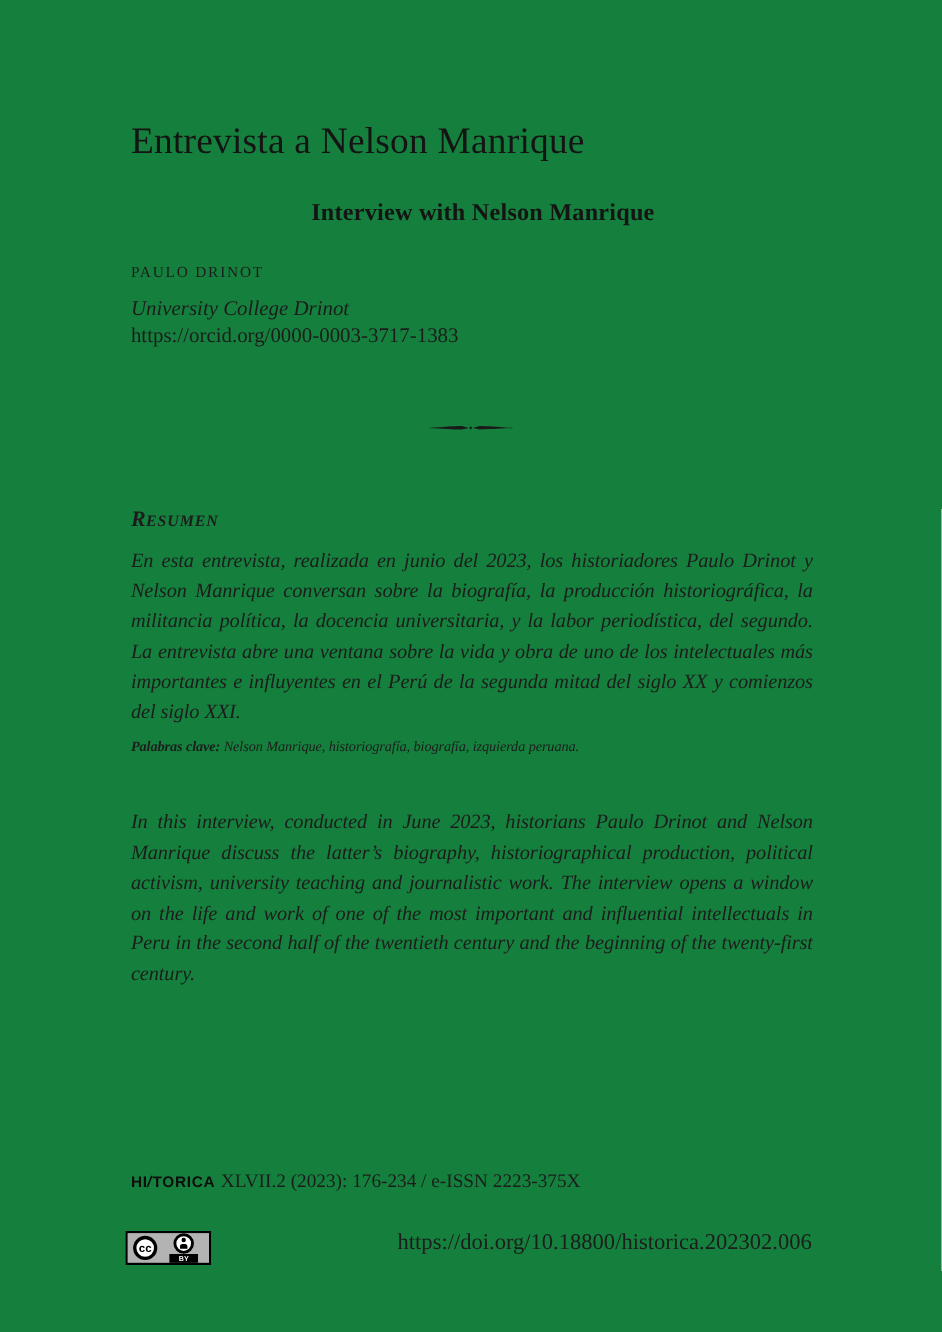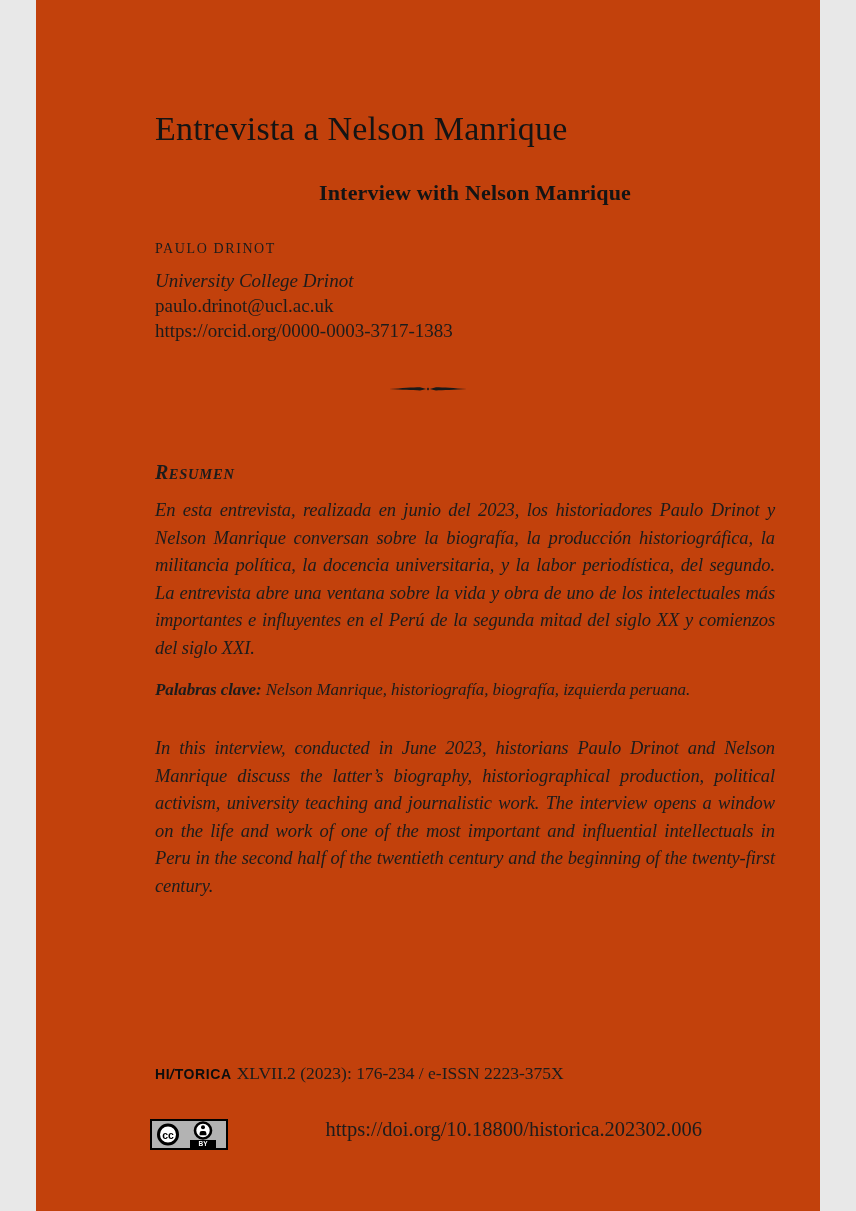--- a/index.html
+++ b/index.html
@@ -1,20 +1,20 @@
 <!DOCTYPE html>
 <html><head>
 <meta charset="utf-8">
 <style>
   html,body{margin:0;padding:0;background:#e8e8e8;}
   .page{
     position:relative;
-    width:784px;height:1211px;
+    width:856px;height:1211px;
     margin:0 auto;
-    background:#c2410c;
+    background:#15803d;
     font-family:"Liberation Serif", serif;
     color:#1a1a1a;
     overflow:hidden;
   }
   .abs{position:absolute;}
 
   .title{
     top:109px;left:119px;width:640px;
     font-size:34px;font-weight:400;color:#141414;
     letter-spacing:0.2px;line-height:40px;
@@ -47,22 +47,22 @@
     font-style:italic;font-size:14.5px;letter-spacing:0.8px;
     color:#1c1c1c;margin:0 0 13px 0;
   }
   .heading-initial{font-size:20px;letter-spacing:0.4px;}
   .abstract-body{
     font-style:italic;font-size:18.5px;line-height:27.5px;
     text-align:justify;color:#1c1c1c;margin:0;
     letter-spacing:-0.1px;
   }
   .keywords-line{
-    font-style:italic;font-size:17px;line-height:27.5px;
-    color:#1c1c1c;margin-top:14px;letter-spacing:-0.1px;
+    font-style:italic;font-size:13px;line-height:27.5px;
+    color:#1c1c1c;margin-top:3px;letter-spacing:-0.1px;
   }
   .keywords-label{font-weight:700;}
 
   .footer-citation{
     top:1063px;left:119px;width:640px;
     font-size:17.5px;color:#1c1c1c;
   }
   .journal-logo{
     font-family:"Liberation Sans", sans-serif;
     font-weight:700;font-size:14px;letter-spacing:0.6px;
@@ -85,21 +85,20 @@
 
 <div class="page">
 
   <h1 class="abs title" style="margin:0;">Entrevista a Nelson Manrique</h1>
 
   <h2 class="abs subtitle" style="margin:0;">Interview with Nelson Manrique</h2>
 
   <div class="abs author-block">
     <div class="author-name">PAULO DRINOT</div>
     <div class="author-affiliation">University College Drinot</div>
-    <div class="author-contact">paulo.drinot@ucl.ac.uk</div>
     <div class="author-contact">https://orcid.org/0000-0003-3717-1383</div>
   </div>
 
   <svg class="abs divider" viewBox="0 0 78 12" aria-hidden="true">
     <path fill="#1a1a1a" d="M0,6 C13,5.1 24,4.2 31,4.2 L37.2,6 L31,7.4 C24,7.4 13,6.6 0,6 Z"></path>
     <path fill="#1a1a1a" d="M78,6 C65,5.1 54,4.2 47,4.2 L40.8,6 L47,7.4 C54,7.4 65,6.6 78,6 Z"></path>
     <path fill="#1a1a1a" d="M37.6,6 L39,4.6 L40.4,6 L39,7.4 Z"></path>
   </svg>
 
   <section class="abs section section-resumen">

